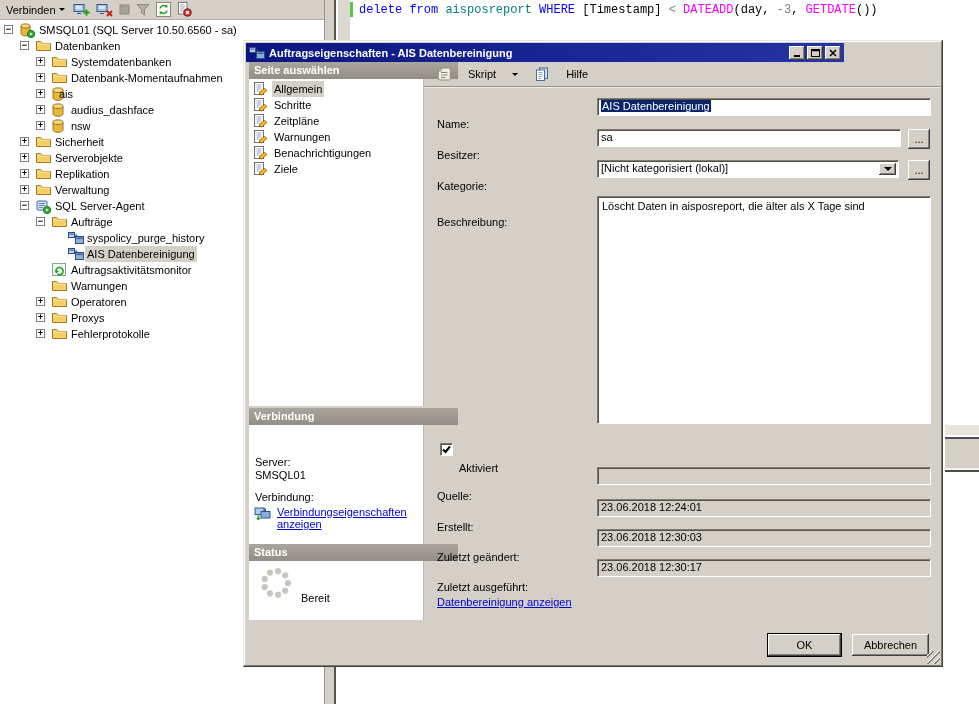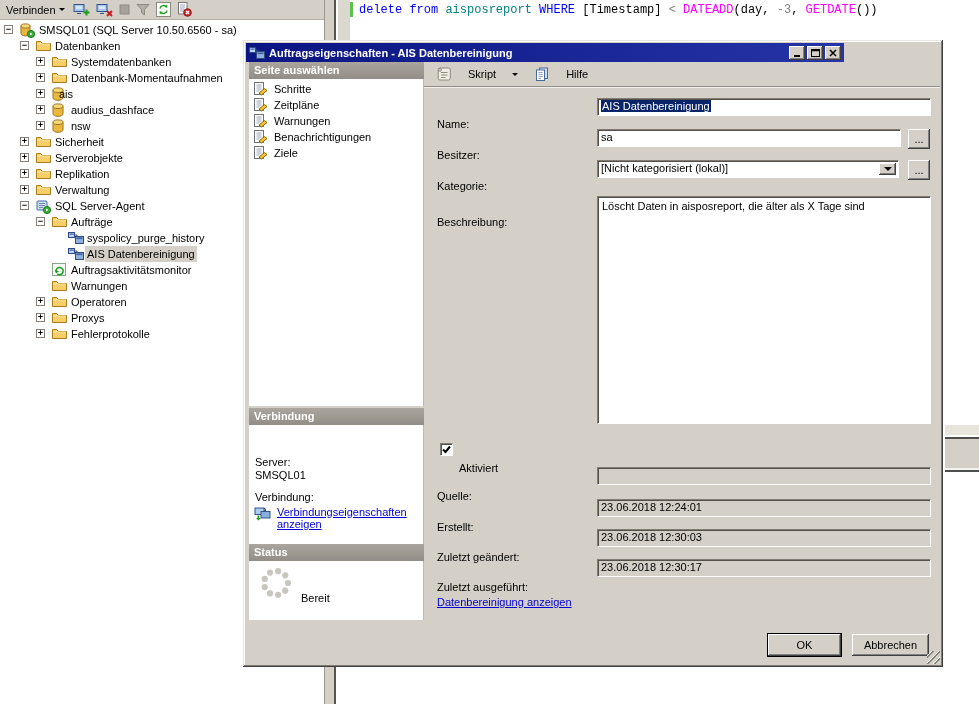--- a/index.html
+++ b/index.html
@@ -34,21 +34,21 @@
 
   
   .dialog{position:absolute;left:243px;top:40px;width:700px;height:627px;background:#d4d0c8;
     box-shadow:inset -1px -1px 0 #404040,inset 1px 1px 0 #e8e5df,inset -2px -2px 0 #807c74,inset 2px 2px 0 #fff;}
   .dlg-title{position:absolute;left:3px;top:3px;width:598px;height:19px;
     background:linear-gradient(90deg,#0b1583,#2534a6);color:#fff;font-weight:bold;
     display:flex;align-items:center;padding-left:3px;gap:4px;box-sizing:border-box;}
   .win-btns{margin-left:auto;display:flex;gap:2px;padding-right:3px;}
   .win-btn{width:16px;height:14px;background:#d4d0c8;display:flex;align-items:center;justify-content:center;
     box-shadow:inset -1px -1px 0 #404040,inset 1px 1px 0 #fff,inset -2px -2px 0 #808080;}
-  .grp-header{position:absolute;left:6px;width:175px;height:17px;box-sizing:border-box;
+  .grp-header{position:absolute;left:6px;width:209px;height:17px;box-sizing:border-box;
     background:linear-gradient(180deg,#aaa69e,#928e87);color:#fff;font-weight:bold;padding:2px 0 0 5px;}
   .panel-white{position:absolute;left:6px;width:175px;background:#fff;border-right:1px solid #bcb8b0;box-sizing:border-box;}
   .nav-item{position:relative;height:16px;line-height:16px;white-space:nowrap;padding-left:4px;display:flex;align-items:center;gap:4px;}
   .nav-item .lbl{padding:0 2px;}
   .nav-item.sel .lbl{background:#d4d0c8;}
   .dlg-toolbar{position:absolute;left:181px;top:22px;width:516px;height:25px;display:flex;align-items:center;
     gap:2px;padding-left:8px;box-sizing:border-box;border-bottom:1px solid #928e87;box-shadow:0 1px 0 #f2f0ea;}
   .dlg-tb-btn{display:flex;align-items:center;gap:16px;padding:1px 4px;}
   .lbl-txt{position:absolute;white-space:nowrap;margin-top:18px;}
   .field{position:absolute;background:#fff;border:1px solid;border-color:#807c74 #fff #fff #807c74;
@@ -315,20 +315,28 @@
         <span class="win-btn">
             <svg width="8" height="8">
               <path d="M1,1 L7,7 M7,1 L1,7" stroke="#000" stroke-width="1.5"></path>
             </svg>
           </span>
       </span>
     </div>
 
     <div class="grp-header" style="top:22px;">Seite auswählen</div>
     <div class="panel-white" style="top:39px;height:327px;padding-top:2px;" id="nav-list">
+        <div class="nav-item sel">
+          <span class="ico"><svg width="15" height="14" viewBox="0 0 15 14">
+              <rect x="1.5" y="0.5" width="9" height="12" fill="#fff" stroke="#707070"></rect>
+              <path d="M3.5,3 h5 M3.5,5 h5 M3.5,7 h5 M3.5,9 h3" stroke="#9aa4b8"></path>
+              <path d="M6,11 l5.5,-4.5 l2.5,2 l-5.5,4.5 z" fill="#f3c433" stroke="#8f6d00"></path>
+            </svg></span>
+          <span class="lbl">Allgemein</span>
+        </div>
         <div class="nav-item">
           <span class="ico"><svg width="15" height="14" viewBox="0 0 15 14">
               <rect x="1.5" y="0.5" width="9" height="12" fill="#fff" stroke="#707070"></rect>
               <path d="M3.5,3 h5 M3.5,5 h5 M3.5,7 h5 M3.5,9 h3" stroke="#9aa4b8"></path>
               <path d="M6,11 l5.5,-4.5 l2.5,2 l-5.5,4.5 z" fill="#f3c433" stroke="#8f6d00"></path>
             </svg></span>
           <span class="lbl">Schritte</span>
         </div>
         <div class="nav-item">
           <span class="ico"><svg width="15" height="14" viewBox="0 0 15 14">

